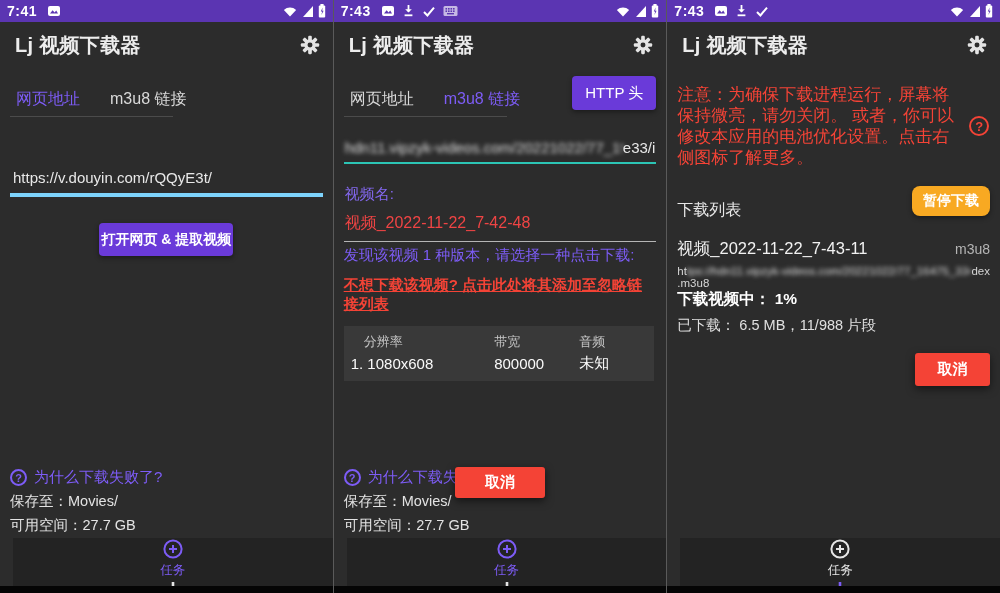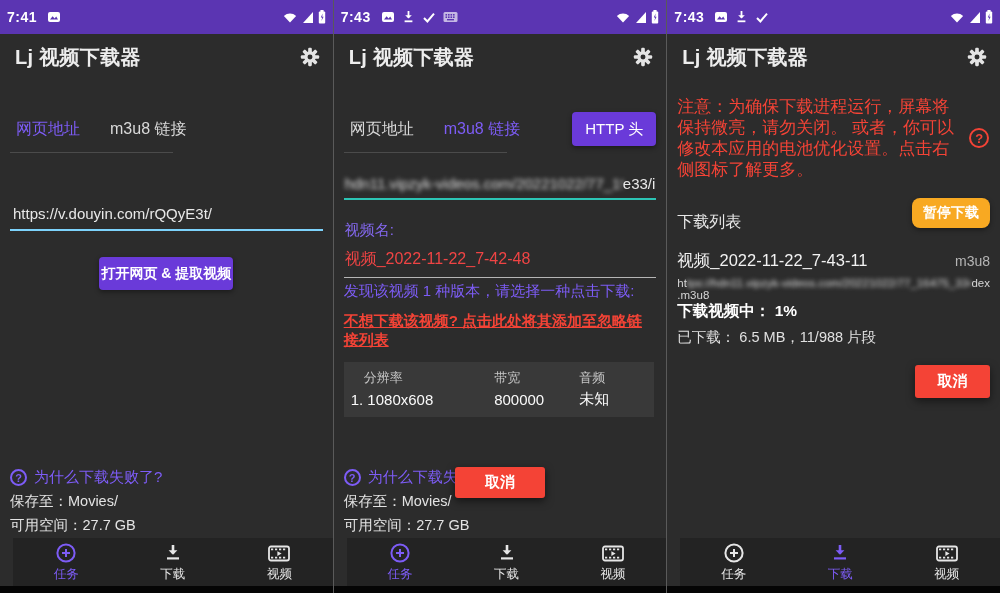--- a/index.html
+++ b/index.html
@@ -2,42 +2,42 @@
 <html><head>
 <meta charset="utf-8">
 <style>
   * { margin:0; padding:0; box-sizing:border-box; }
   body { width:1000px; height:593px; background:#2b2b2b; font-family:"Liberation Sans","DejaVu Sans",sans-serif; }
   .phones { display:flex; width:1000px; height:593px; }
   .screen { position:relative; flex:1 1 0; height:593px; background:#2c2c2c; overflow:hidden; border-right:1px solid #5a5a5a; }
   .screen:last-child { border-right:none; }
 
   
-  .statusbar { height:34px; background:#5b35b2; display:flex; align-items:center; padding:0 7px; color:#fff; }
+  .statusbar { height:22px; background:#5b35b2; display:flex; align-items:center; padding:0 7px; color:#fff; }
   .sb-time { font-size:14px; font-weight:bold; letter-spacing:.5px; margin-right:10px; }
   .sb-ico { display:inline-flex; margin-right:7px; align-items:center; }
   .sb-right { margin-left:auto; display:inline-flex; align-items:center; gap:4px; }
 
   
   .toolbar { height:46px; display:flex; align-items:center; padding:0 12px 0 15px; background:#2c2c2c; }
   .app-title { font-size:20px; font-weight:bold; color:#ededed; letter-spacing:.3px; }
   .gear { margin-left:auto; display:inline-flex; cursor:pointer; }
 
   .content { padding:0 10px; position:relative; }
 
   
-  .tabs-row { margin-top:32px; height:34px; display:flex; align-items:center; }
+  .tabs-row { margin-top:8px; height:34px; display:flex; align-items:flex-end; }
   .tabs { display:flex; gap:30px; padding-left:6px; }
   .tab { font-size:16px; color:#d9d9d9; cursor:pointer; }
   .tab.active { color:#7d5cf6; }
   .tab-divider { margin-top:6px; width:163px; height:1px; background:#4b4b4b; }
   .http-btn { margin-left:auto; background:#6a3ad9; color:#fff; border:none; border-radius:4px; height:34px; padding:0 13px; font-size:15px; font-family:inherit; box-shadow:0 2px 5px rgba(0,0,0,.4); cursor:pointer; }
 
   
-  .url-field { margin-top:52px; font-size:15px; color:#e8e8e8; padding:0 3px 7px 3px; border-bottom:2px solid #7dd3fc; }
+  .url-field { margin-top:52px; font-size:15px; color:#e8e8e8; padding:0 3px 7px 3px; border-bottom:4px solid #7dd3fc; }
   .m3u8-field { margin-top:22px; display:flex; font-size:15px; color:#e8e8e8; padding:0 1px 6px 1px; border-bottom:2px solid #2cc5b5; white-space:nowrap; }
   .blurred { filter:blur(2.3px); overflow:hidden; flex:1 1 0; color:#dcdcdc; }
   .field-label { margin-top:21px; font-size:15px; color:#8468f0; padding-left:1px; }
   .name-field { margin-top:9px; font-size:16px; color:#ef4444; padding:0 1px 7px 1px; border-bottom:1px solid #b5b5b5; }
 
   .open-btn { display:block; margin:26px auto 0; width:134px; height:33px; background:#6a3ad9; color:#fff; border:none; border-radius:4px; font-size:14px; font-weight:bold; font-family:inherit; box-shadow:0 2px 5px rgba(0,0,0,.4); cursor:pointer; }
 
   .red-text { margin-top:11px; font-size:15px; line-height:21px; color:#f44336; }
   .purple-text { margin-top:2px; font-size:15px; line-height:21px; color:#7d5cf6; }
   .ignore-link { display:inline-block; margin-top:11px; font-size:15px; font-weight:bold; color:#f44336; text-decoration:underline; cursor:pointer; }
@@ -54,21 +54,21 @@
   
   .cancel-float { position:absolute; top:467px; left:50%; transform:translateX(-50%); width:90px; height:31px; background:#f44336; color:#fff; border:none; border-radius:3px; font-size:15px; font-weight:bold; font-family:inherit; box-shadow:0 3px 9px rgba(0,0,0,.55); z-index:6; cursor:pointer; }
 
   
   .bottom-info { position:absolute; left:10px; bottom:58px; z-index:2; }
   .help-row { display:flex; align-items:center; gap:7px; color:#7d5cf6; font-size:15px; cursor:pointer; }
   .q-circle { width:17px; height:17px; border:2px solid #7d5cf6; border-radius:50%; display:inline-flex; align-items:center; justify-content:center; font-size:11px; font-weight:bold; color:#7d5cf6; flex:0 0 auto; }
   .info-line { margin-top:5px; font-size:14.5px; color:#e3e3e3; }
 
   
-  .bottom-nav { position:absolute; left:13px; right:0; bottom:7px; height:48px; background:#232323; display:flex; z-index:3; }
+  .bottom-nav { position:absolute; left:13px; right:0; bottom:7px; height:48px; background:#232323; display:flex; z-index:3;flex-direction:column; }
   .nav-item { flex:1; display:flex; flex-direction:column; align-items:center; justify-content:center; gap:2px; color:#e6e6e6; cursor:pointer; }
   .nav-item.active { color:#7d5cf6; }
   .nav-label { font-size:12.5px; }
   .black-strip { position:absolute; left:0; right:0; bottom:0; height:7px; background:#050505; z-index:4; }
 
   
   .notice-row { margin-top:16px; display:flex; align-items:center; gap:6px; }
   .notice-text { width:286px; font-size:17px; line-height:21px; color:#f44336; font-weight:500; }
   .q-circle-red { width:20px; height:20px; border:2.5px solid #f44336; border-radius:50%; display:inline-flex; align-items:center; justify-content:center; font-size:13px; font-weight:bold; color:#f44336; flex:0 0 auto; cursor:pointer; }
   .list-header-row { margin-top:13px; display:flex; align-items:center; }

